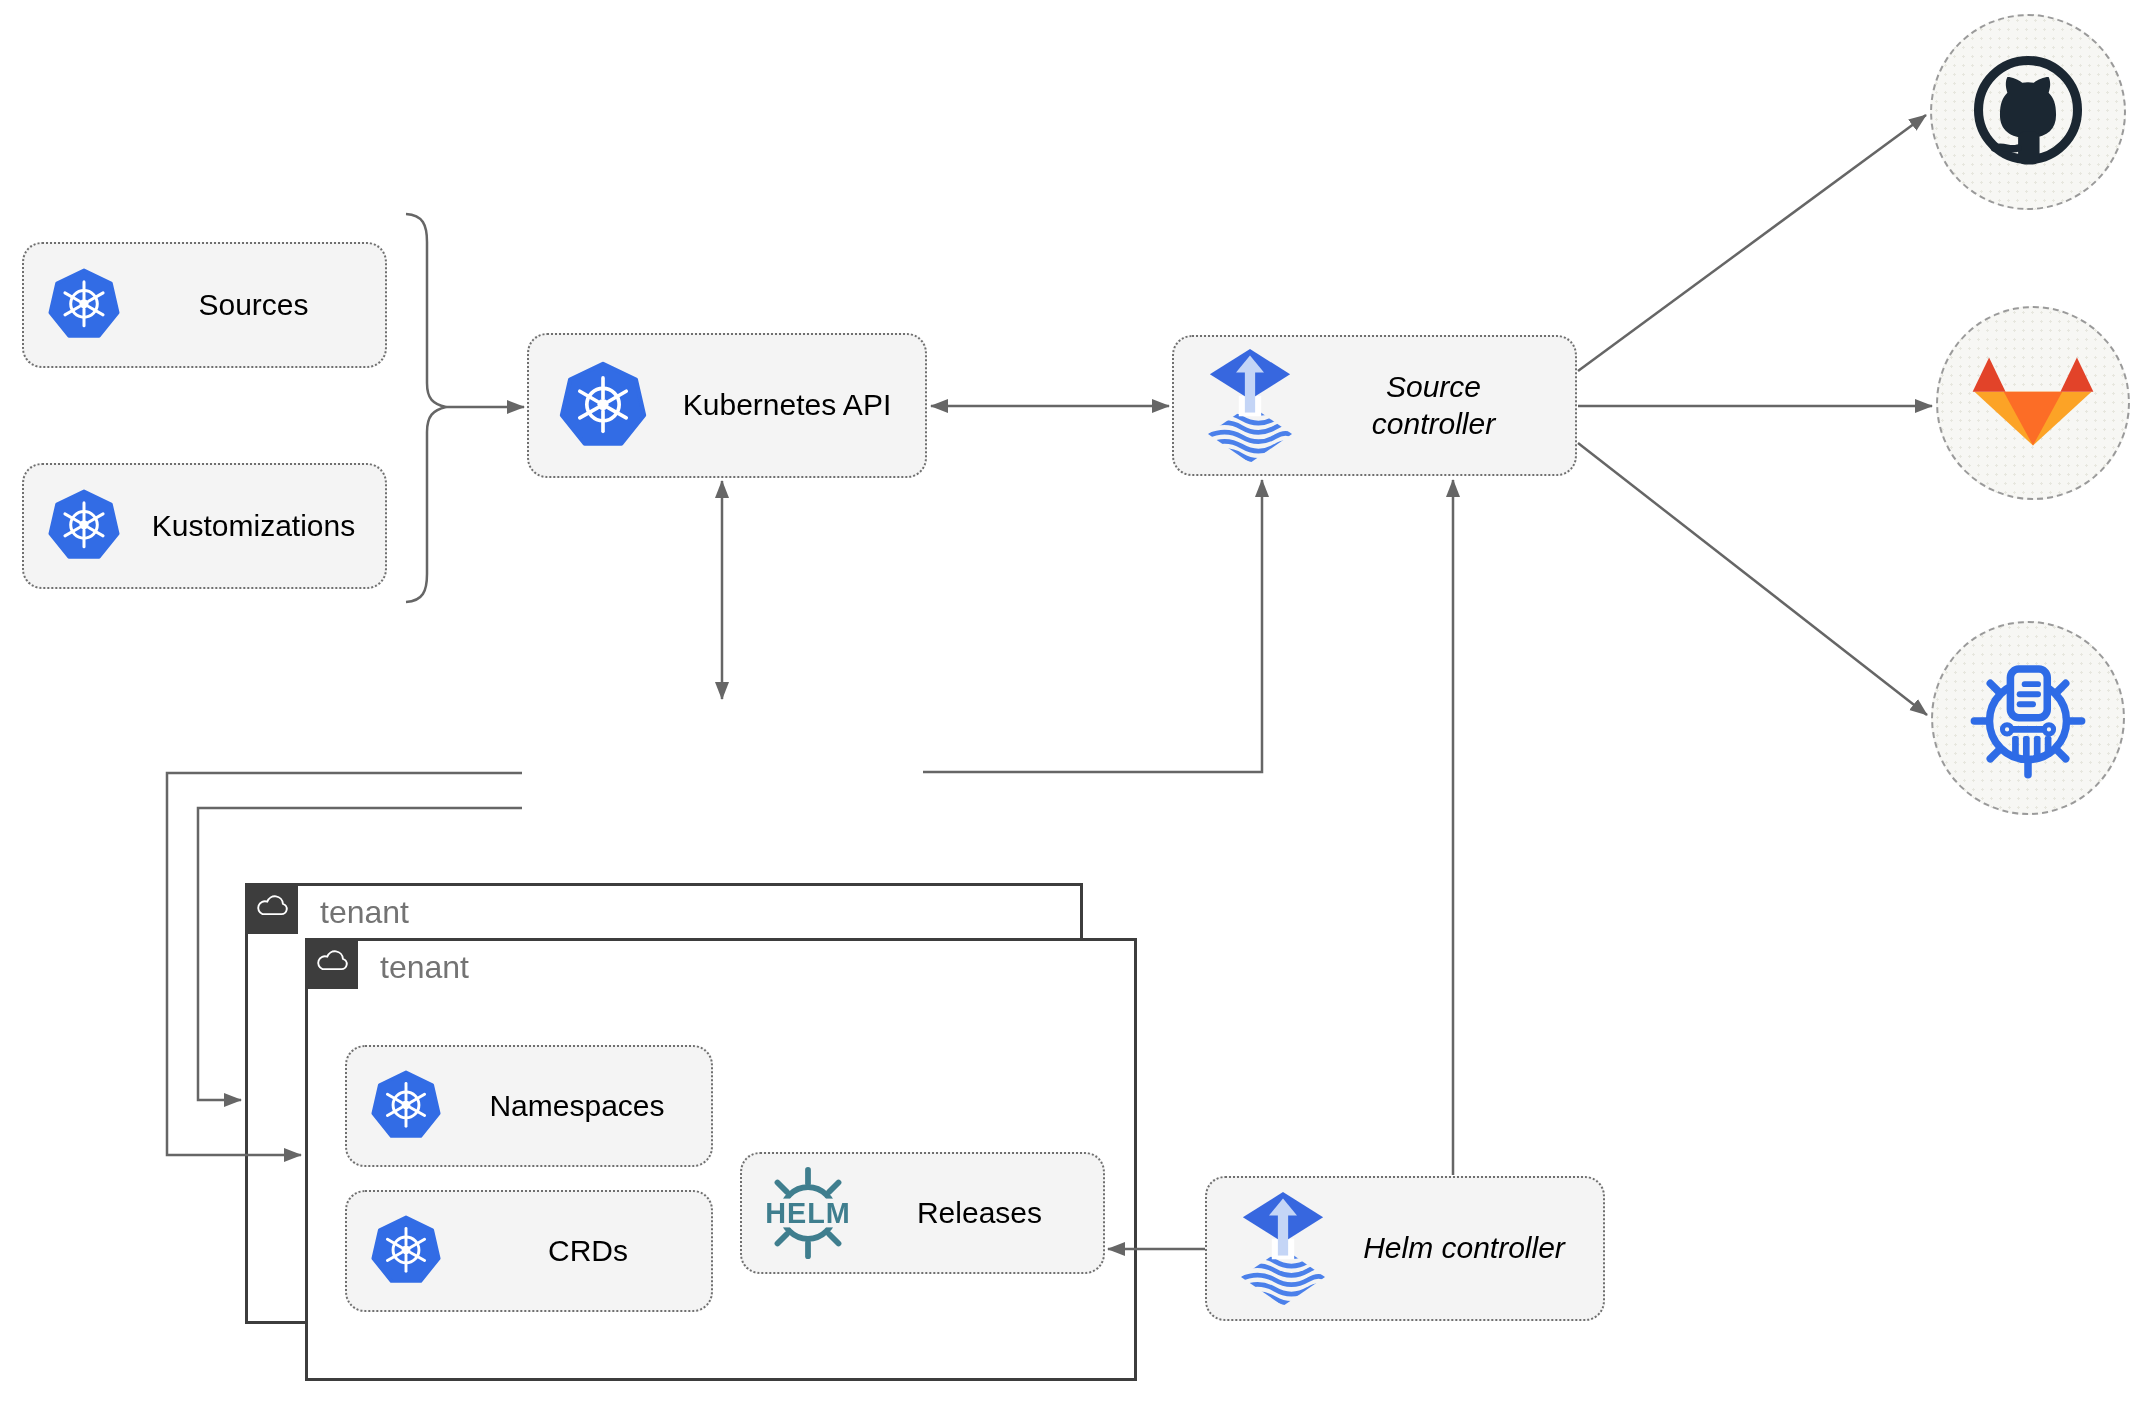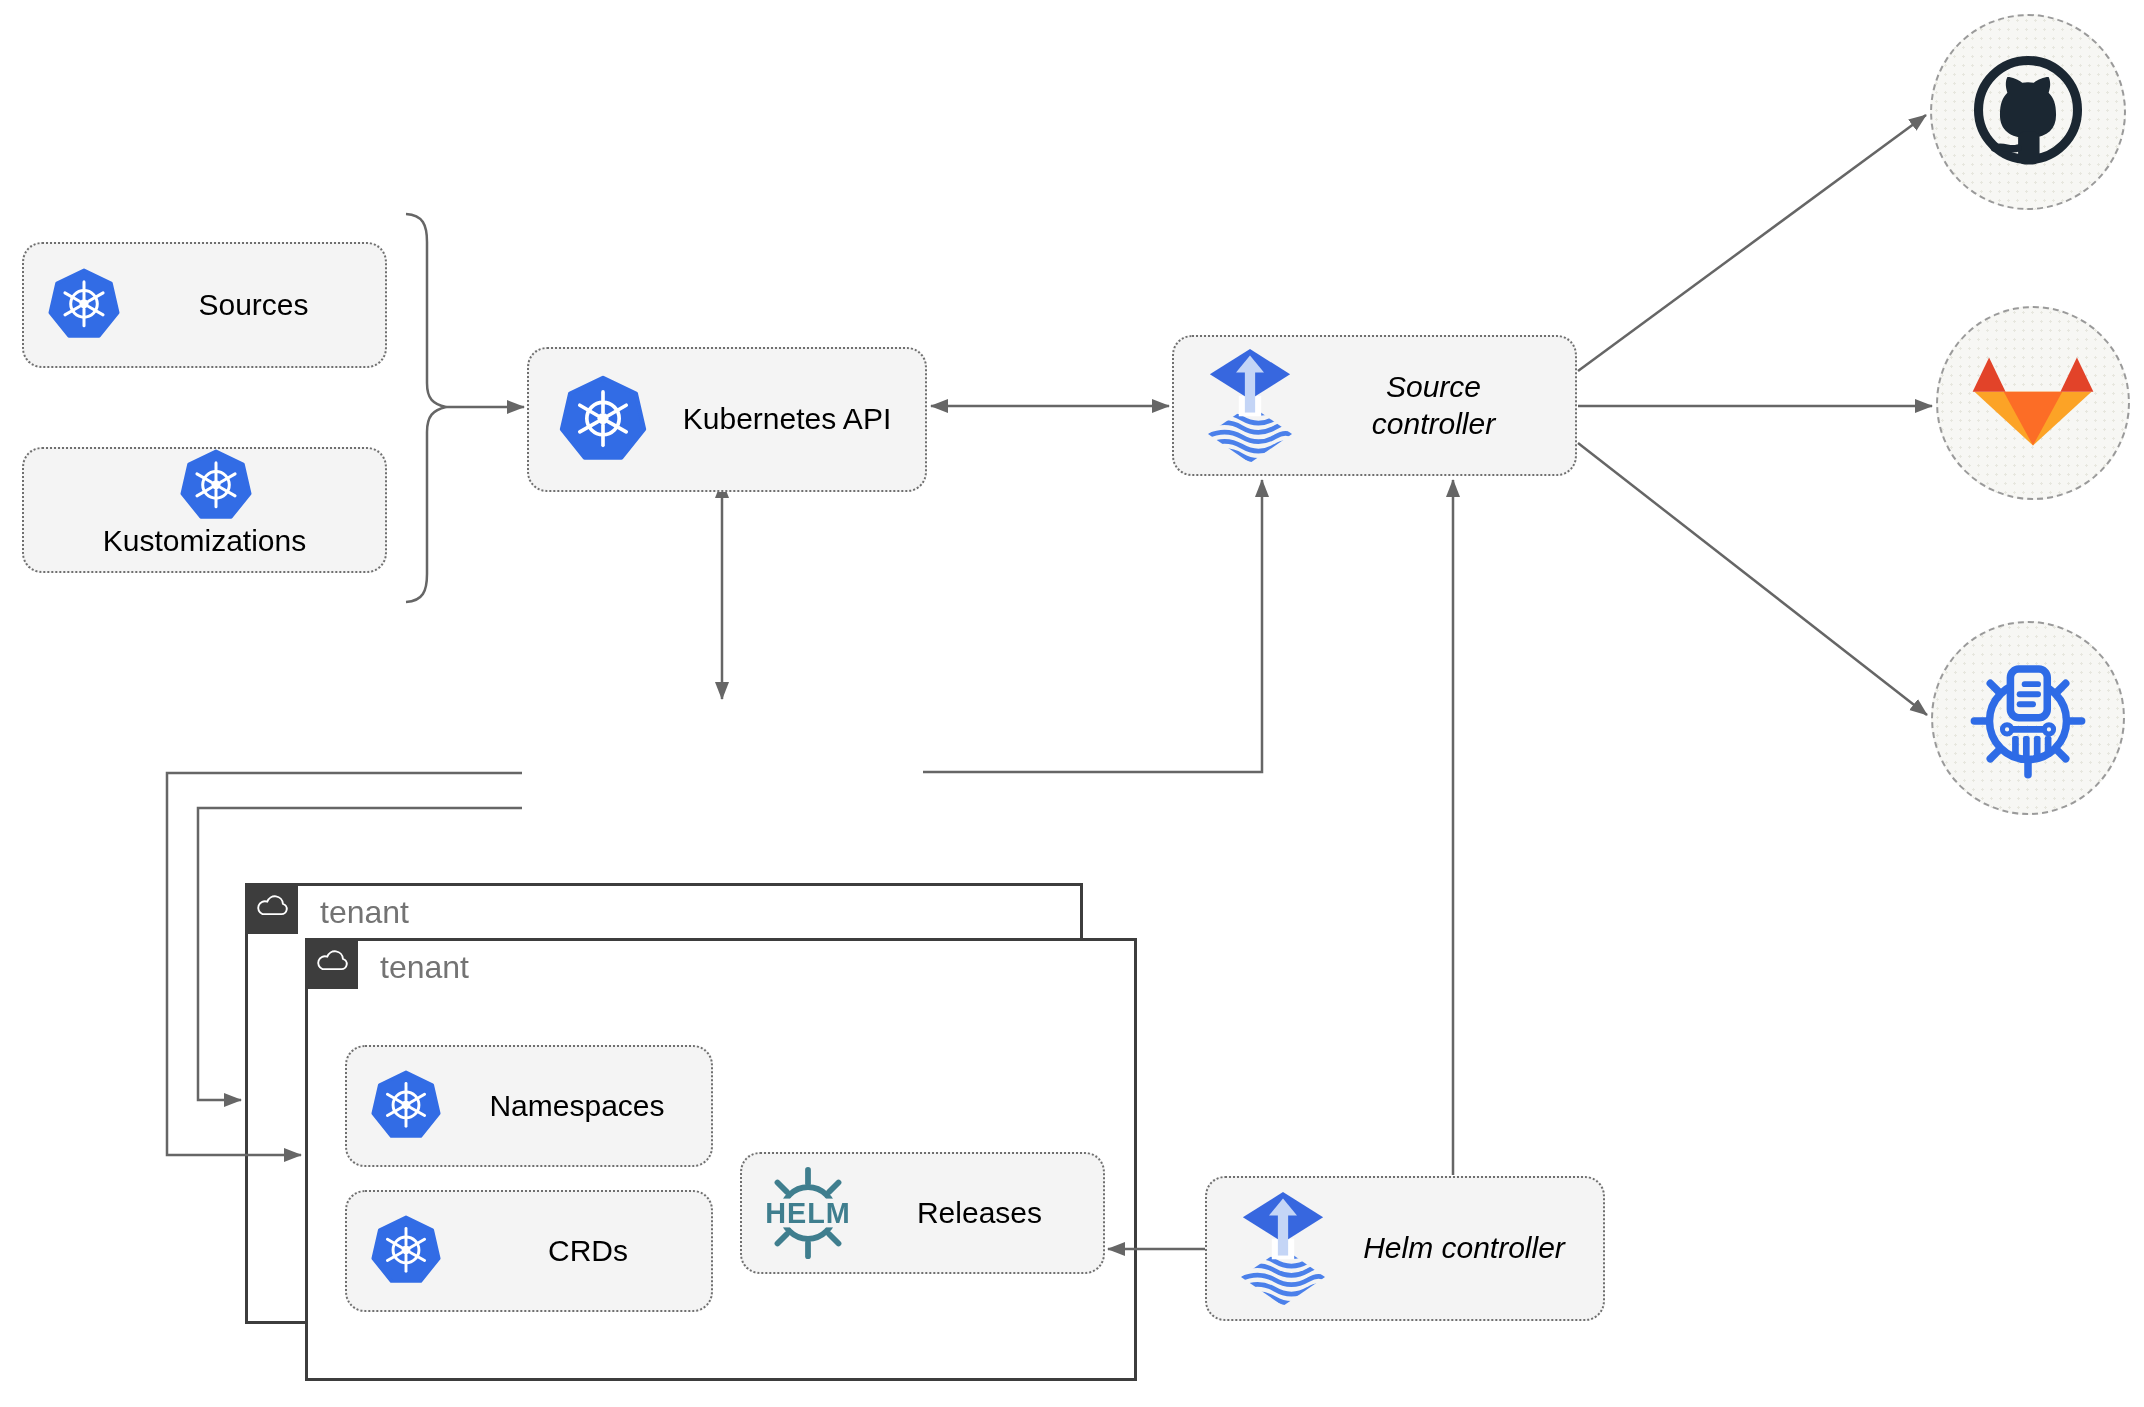--- a/index.html
+++ b/index.html
@@ -134,30 +134,30 @@
 
   <div class="node" style="left:22px;top:242px;width:365px;height:126px;">
     <span class="nicon" style="margin-left:22px;">
       <svg width="76" height="74">
           <use href="#sym-k8s"></use>
         </svg>
     </span>
     <div class="label">Sources</div>
   </div>
 
-  <div class="node" style="left:22px;top:447px;width:365px;height:126px;flex-direction:column;">
+  <div class="node" style="left:22px;top:463px;width:365px;height:126px;">
     <span class="nicon" style="margin-left:22px;">
       <svg width="76" height="74">
           <use href="#sym-k8s"></use>
         </svg>
     </span>
     <div class="label">Kustomizations</div>
   </div>
 
-  <div class="node" style="left:527px;top:347px;width:400px;height:145px;">
+  <div class="node" style="left:527px;top:333px;width:400px;height:145px;">
     <span class="nicon" style="margin-left:28px;">
       <svg width="92" height="90">
           <use href="#sym-k8s"></use>
         </svg>
     </span>
     <div class="label">Kubernetes API</div>
   </div>
 
   <div class="node ctrl" style="left:1172px;top:335px;width:405px;height:141px;">
     <span class="nicon" style="margin-left:34px;">

